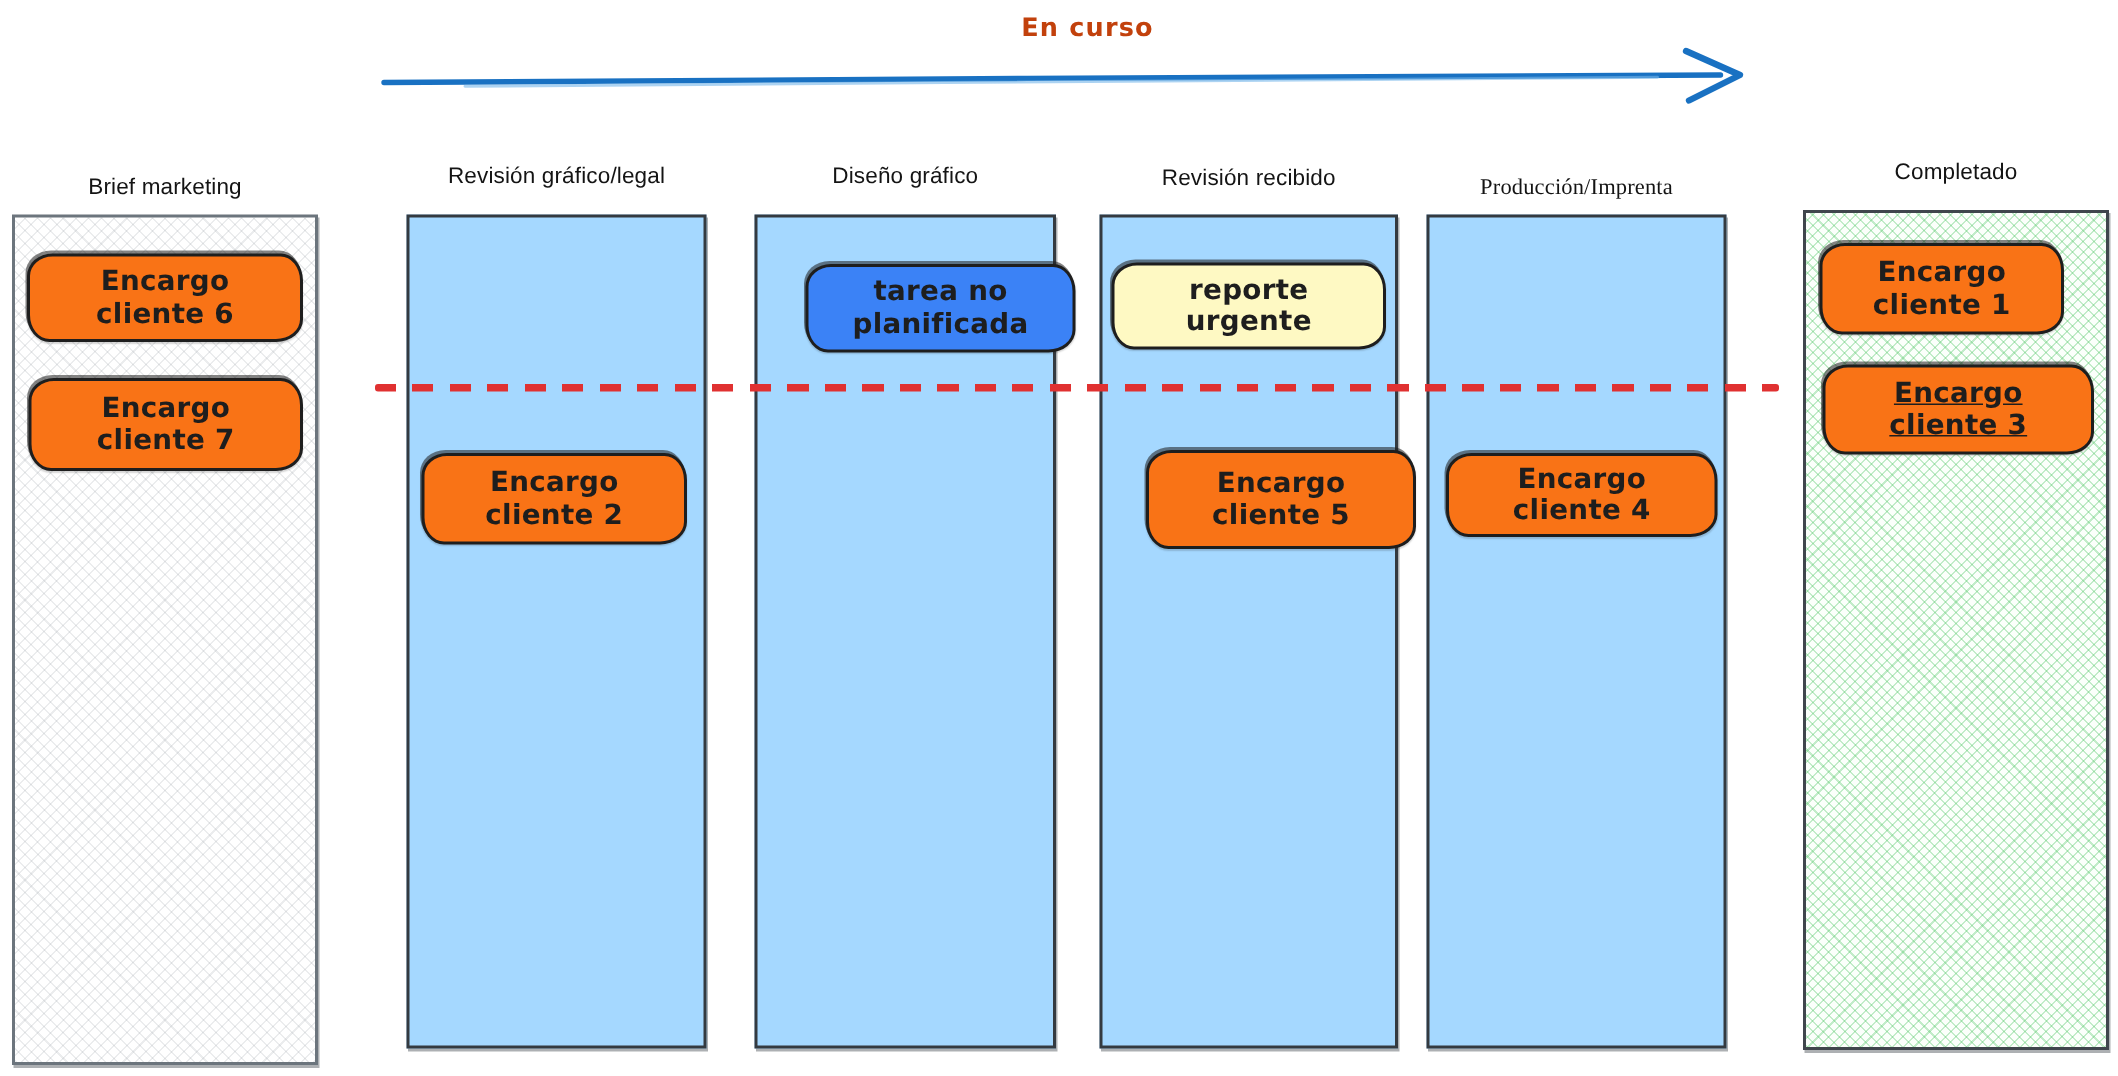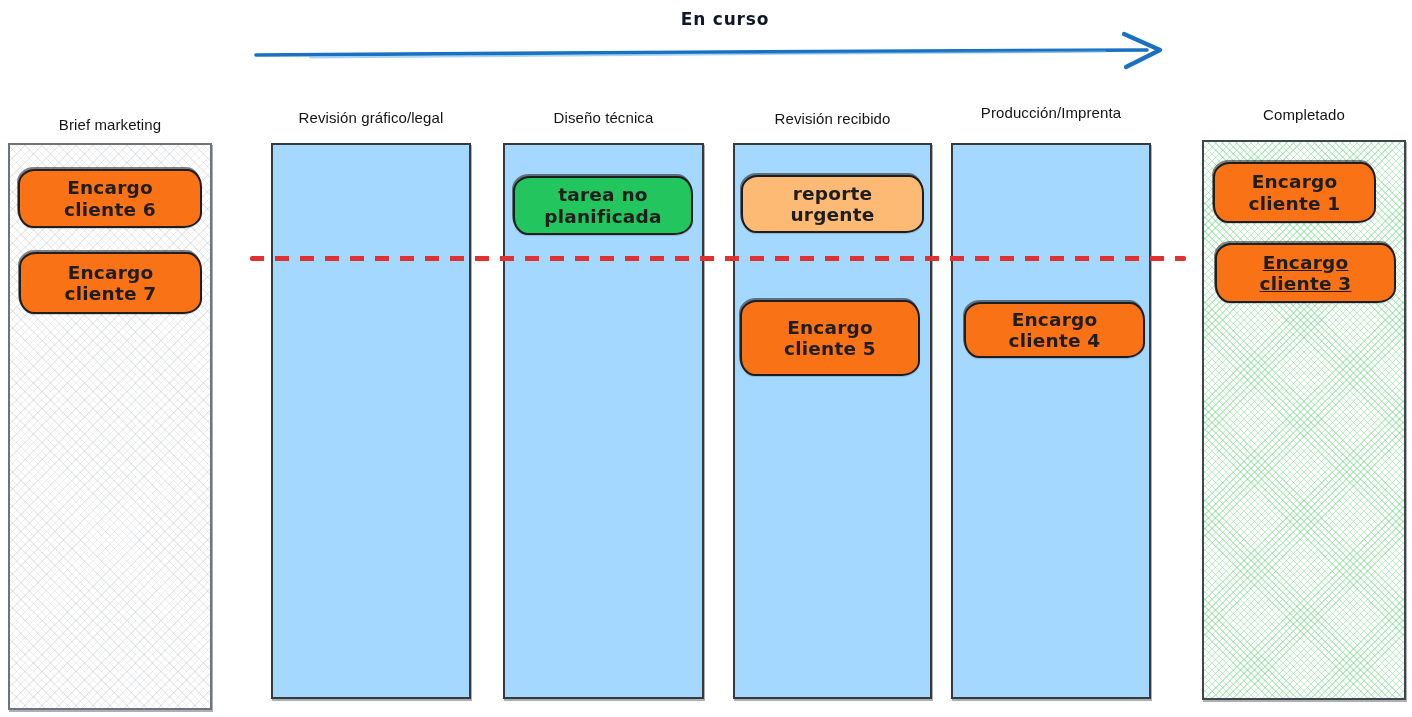--- a/index.html
+++ b/index.html
@@ -14,21 +14,21 @@
     background: #ffffff;
     overflow: hidden;
   }
 
   
   #flow-arrow-svg { position: absolute; left: 0; top: 0; }
   .flow-label {
     position: absolute;
     left: 640px; top: 9px; width: 170px;
     text-align: center;
-    color: #0f172a;
+    color: #c2410c;
     font-size: 17px;
     font-weight: 700;
     letter-spacing: 0.8px;
     font-family: "DejaVu Sans", sans-serif;
   }
 
   
   .column {
     position: absolute;
     box-sizing: border-box;
@@ -73,22 +73,22 @@
     justify-content: center;
     text-align: center;
     color: #1e1e1e;
     font-family: "DejaVu Sans", sans-serif;
     font-size: 18.5px;
     font-weight: 600;
     letter-spacing: 0.2px;
     line-height: 1.15;
     padding: 2px 8px;
   }
-  .card-yellow { background: #22c55e; }
-  .card-pink   { background: #fdba74; }
+  .card-yellow { background: #3b82f6; margin-left: 24px; }
+  .card-pink   { background: #fef9c3; }
 
   
   .wip-divider {
     position: absolute;
     left: 250px; top: 256px;
     width: 936px; height: 4.5px;
     background-image: repeating-linear-gradient(90deg,
       #e03131 0px, #e03131 14px,
       transparent 14px, transparent 25px);
     border-radius: 2px;
@@ -101,41 +101,42 @@
 
   <svg id="flow-arrow-svg" width="1412" height="95" viewBox="0 0 1412 95">
     <path d="M256 55 C 480 53.5, 950 50.5, 1147 50" stroke="#1971c2" stroke-width="3.6" fill="none" stroke-linecap="round"></path>
     <path d="M310 57.5 C 560 55.5, 980 52.5, 1105 51.5" stroke="#74b6ea" stroke-width="2" fill="none" stroke-linecap="round" opacity="0.6"></path>
     <path d="M1124 34 L1160 50 L1126 67" stroke="#1971c2" stroke-width="4.2" fill="none" stroke-linecap="round" stroke-linejoin="round"></path>
   </svg>
   <div class="flow-label">En curso</div>
 
   <div class="column-title" style="left:8px;   top:116px; width:204px;">Brief marketing</div>
   <div class="column-title" style="left:271px; top:109px; width:200px;">Revisión gráfico/legal</div>
-  <div class="column-title" style="left:503px; top:109px; width:201px;">Diseño técnica</div>
+  <div class="column-title" style="left:503px; top:109px; width:201px;">Diseño gráfico</div>
   <div class="column-title" style="left:733px; top:110px; width:199px;">Revisión recibido</div>
-  <div class="column-title" style="left:951px; top:104px; width:200px;">Producción/Imprenta</div>
+  <div class="column-title" style="left:951px; top:117px; width:200px;font-family:Liberation Serif, serif;">Producción/Imprenta</div>
   <div class="column-title" style="left:1202px;top:106px; width:204px;">Completado</div>
 
   <div class="column col-hatch-gray" style="left:8px;    top:143px; width:204px; height:567px;"></div>
   <div class="column col-blue" style="left:271px;  top:143px; width:200px; height:556px;"></div>
   <div class="column col-blue" style="left:503px;  top:143px; width:201px; height:556px;"></div>
   <div class="column col-blue" style="left:733px;  top:143px; width:199px; height:556px;"></div>
   <div class="column col-blue" style="left:951px;  top:143px; width:200px; height:556px;"></div>
   <div class="column col-hatch-green" style="left:1202px; top:140px; width:204px; height:560px;"></div>
 
   <div class="wip-divider"></div>
 
   <div class="card" style="left:18px;   top:169px; width:184px; height:59px;">Encargo cliente 6</div>
   <div class="card" style="left:19px;   top:252px; width:183px; height:62px;">Encargo cliente 7</div>
 
+  <div class="card" style="left:281px;  top:302px; width:177px; height:61px;">Encargo cliente 2</div>
 
   <div class="card card-yellow" style="left:513px; top:176px; width:180px; height:59px;">tarea no planificada</div>
 
   <div class="card card-pink" style="left:741px; top:175px; width:183px; height:58px;">reporte urgente</div>
-  <div class="card" style="left:740px;  top:300px; width:180px; height:76px;">Encargo cliente 5</div>
+  <div class="card" style="left:764px;  top:300px; width:180px; height:66px;">Encargo cliente 5</div>
 
   <div class="card" style="left:964px;  top:302px; width:181px; height:56px;">Encargo cliente 4</div>
 
   <div class="card" style="left:1213px; top:162px; width:163px; height:61px;">Encargo cliente 1</div>
   <div class="card" style="left:1215px; top:243px; width:181px; height:60px;text-decoration:underline;">Encargo cliente 3</div>
 
 </div>
 
 </body></html>

